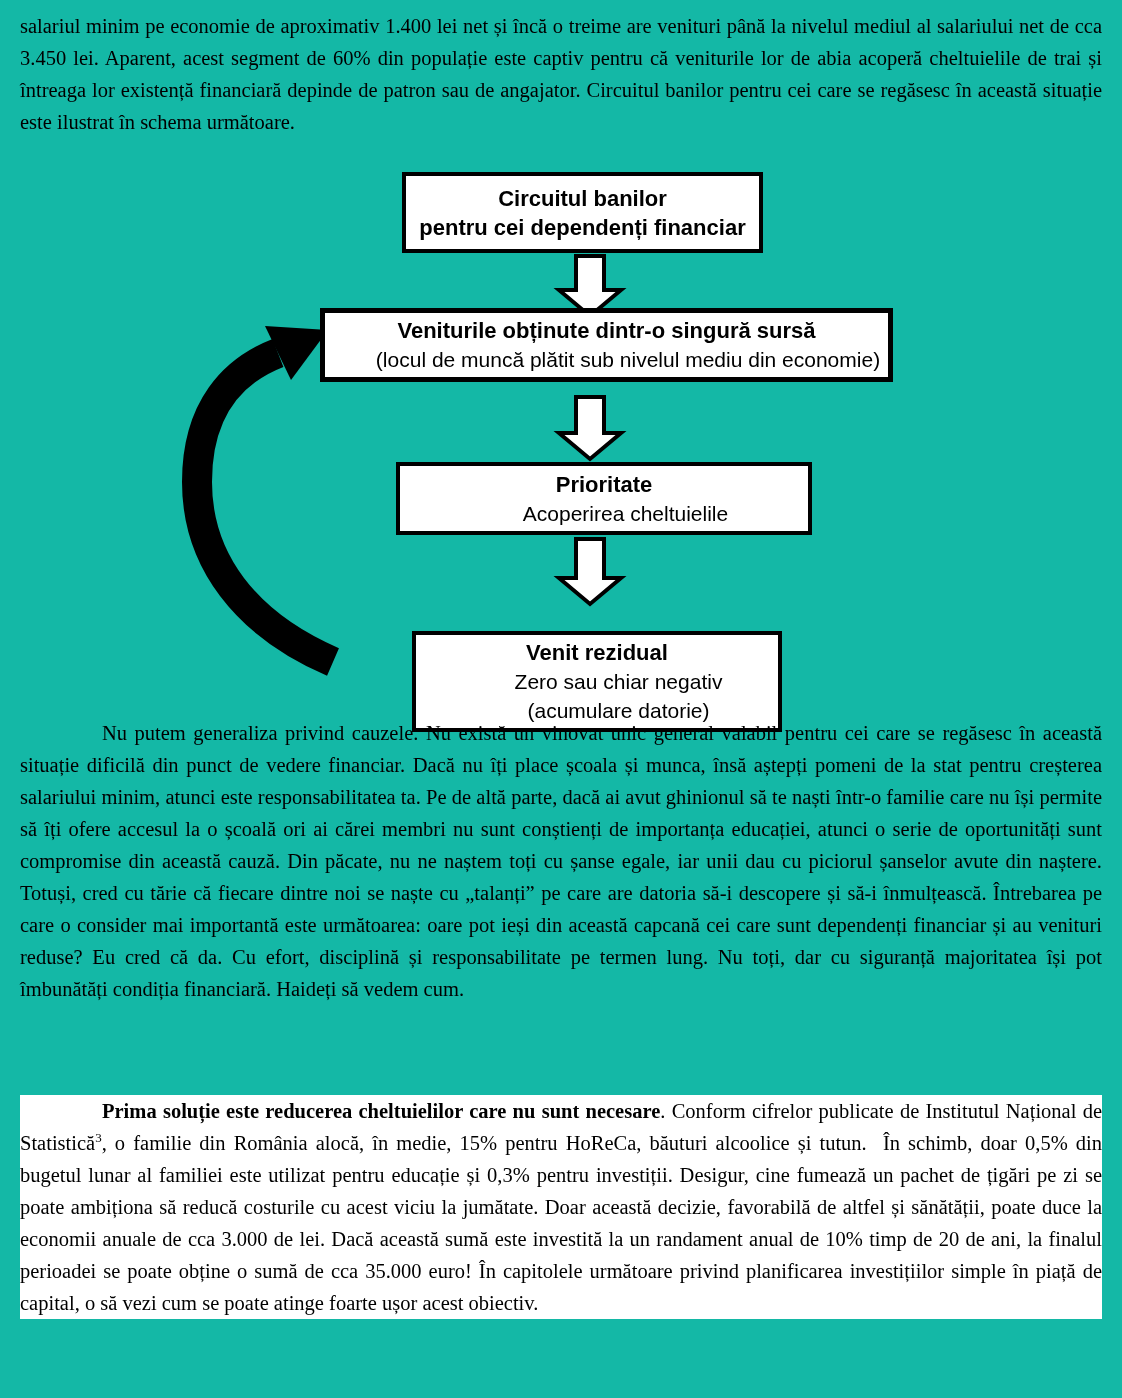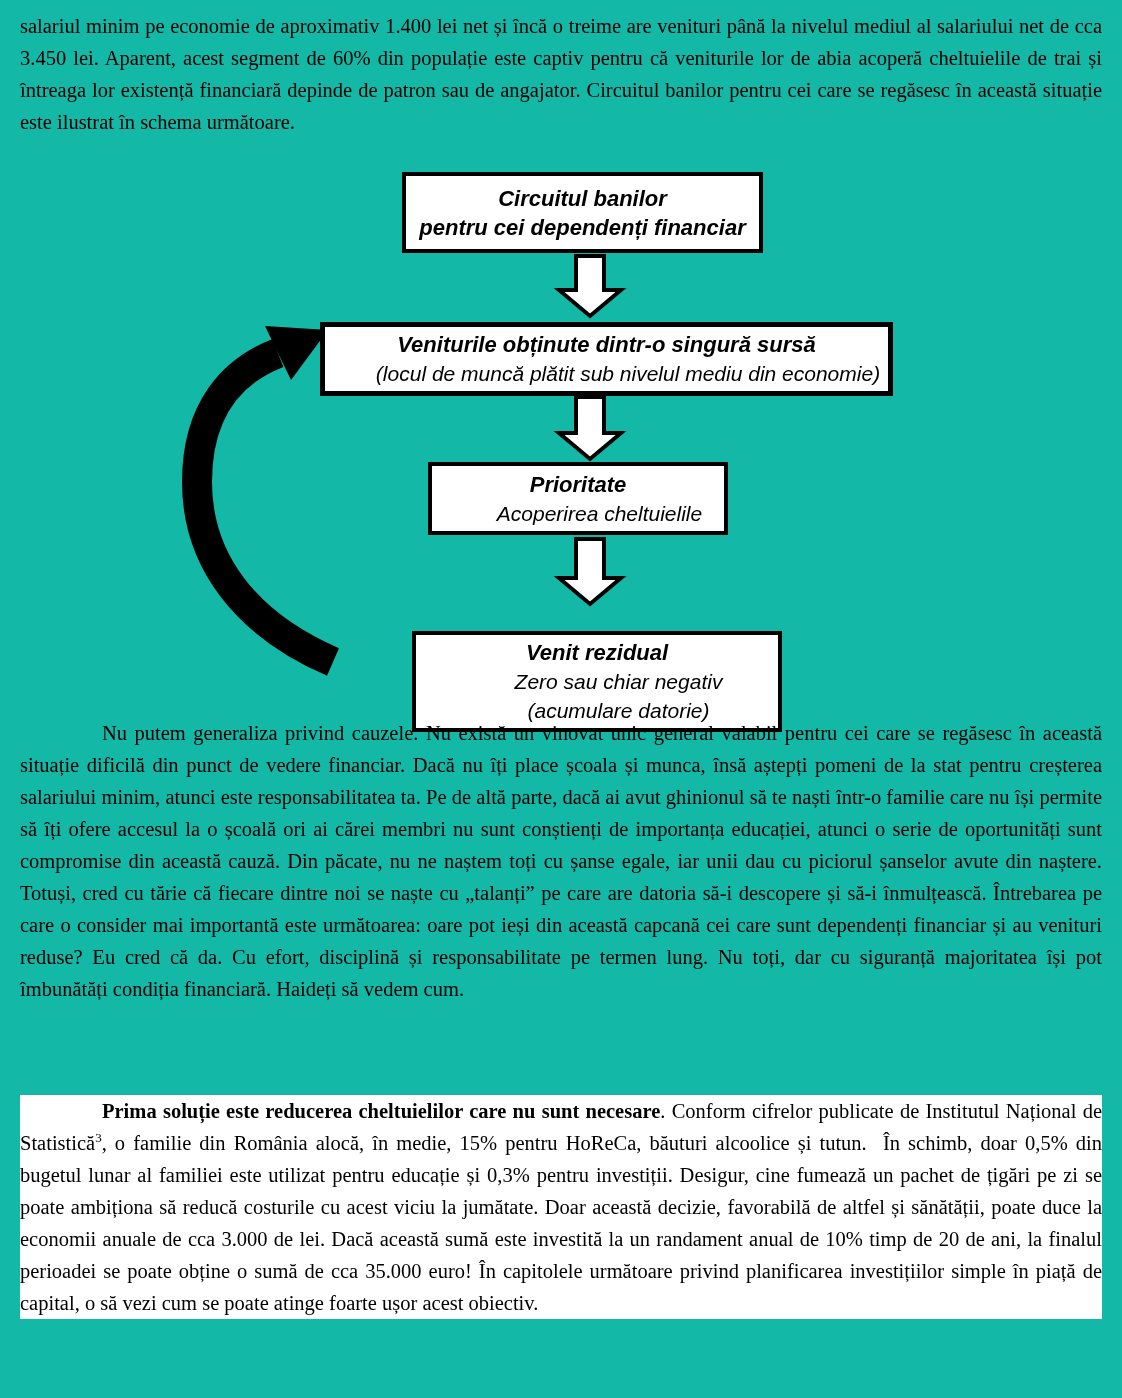--- a/index.html
+++ b/index.html
@@ -39,27 +39,26 @@
     position: absolute;
     box-sizing: border-box;
     background: #ffffff;
     border: 4px solid #000000;
     display: flex;
     flex-direction: column;
     justify-content: center;
     align-items: center;
     text-align: center;
     font-family: "Liberation Sans", sans-serif;
-    font-style: italic;
   }
   .dbox .t  { font-weight: bold; font-size: 22px; line-height: 29px; }
   .dbox .s  { font-weight: normal; font-size: 21px; line-height: 29px; margin-left: 43px; }
   .b1 { left: 402px; top: 172px; width: 361px; height: 81px; }
-  .b2 { left: 320px; top: 322px; width: 573px; height: 74px; border-width: 5px; }
-  .b3 { left: 428px; top: 462px; width: 300px; height: 73px; }
+  .b2 { left: 320px; top: 308px; width: 573px; height: 74px; border-width: 5px; }
+  .b3 { left: 396px; top: 462px; width: 416px; height: 73px; }
   .b4 { left: 412px; top: 631px; width: 370px; height: 101px; }
 </style>
 </head>
 <body>
 
 <div class="page">
 
   <p class="body-par p1">salariul minim pe economie de aproximativ 1.400 lei net și încă o treime are venituri până la nivelul mediul al salariului net de cca 3.450 lei. Aparent, acest segment de 60% din populație este captiv pentru că veniturile lor de abia acoperă cheltuielile de trai și întreaga lor existență financiară depinde de patron sau de angajator. Circuitul banilor pentru cei care se regăsesc în această situație este ilustrat în schema următoare.</p>
 
   <div class="diagram">

